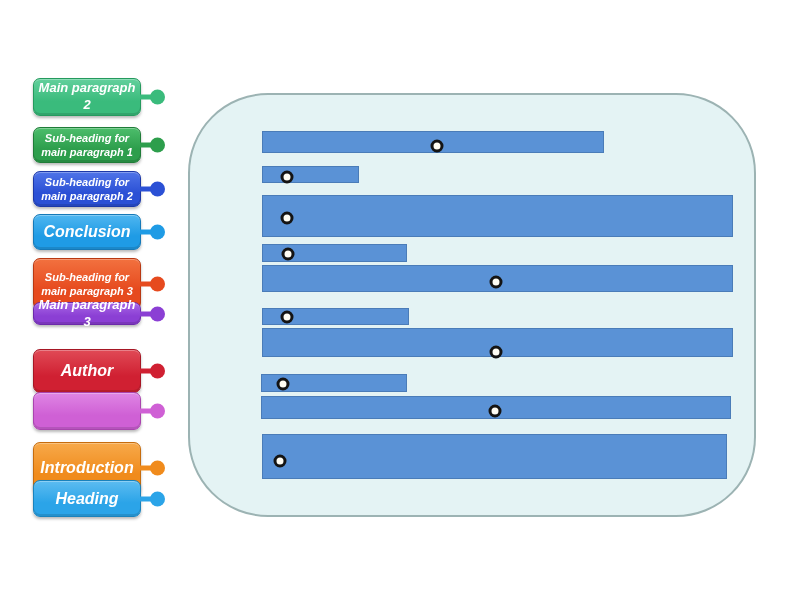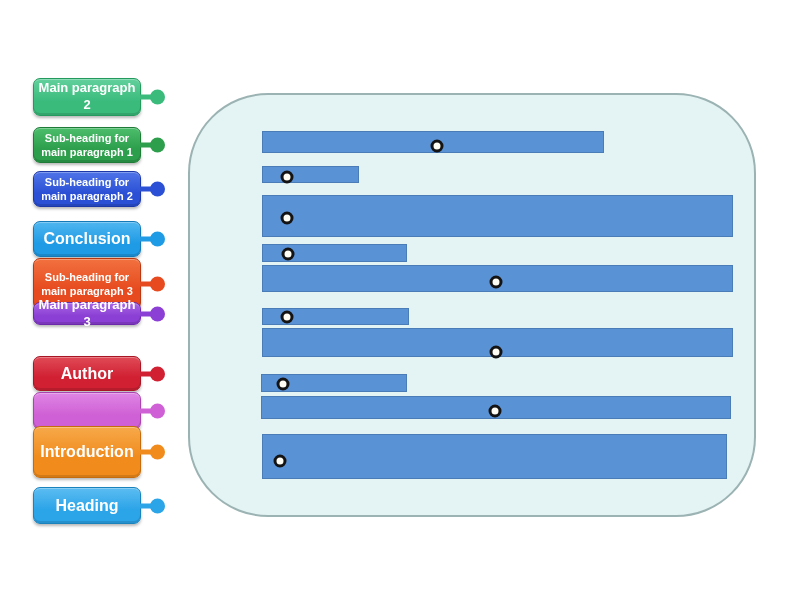--- a/index.html
+++ b/index.html
@@ -48,22 +48,23 @@
     font-weight: 700;
     text-align: center;
     display: flex;
     align-items: center;
     justify-content: center;
     box-shadow: 0 2px 3px rgba(0,0,0,0.28),
                 inset 0 1px 0 rgba(255,255,255,0.30),
                 inset 0 -2px 0 rgba(0,0,0,0.12);
     cursor: pointer;
     user-select: none;
+    font-style: italic;
   }
-  .chip--lg { font-size: 16px; line-height: 1.1; margin-top: 7px; }
+  .chip--lg { font-size: 16px; line-height: 1.1; }
   .chip--md { font-size: 13px; line-height: 1.3; }
   .chip--sm { font-size: 11px; line-height: 1.28; }
   .chip .label-text { display: block; padding: 0 2px; }
 
   .chip .stem {
     position: absolute;
     left: 100%;
     top: 50%;
     transform: translateY(-50%);
     width: 13px; height: 5px;
@@ -130,30 +131,30 @@
       <div class="chip chip--sm" style="--c: #e64a1e; --c-dark: #b83812; --c-light: #f2713f; top: 258px; height: 52px; align-items: center;">
     <span class="label-text">Sub-heading for main paragraph 3</span>
     <span class="stem"></span>
     <span class="dot"></span>
   </div>
       <div class="chip chip--md" style="--c: #8b3fd4; --c-dark: #6c2aaa; --c-light: #a866e6; top: 302px; height: 23px;">
     <span class="label-text">Main paragraph 3</span>
     <span class="stem"></span>
     <span class="dot"></span>
   </div>
-      <div class="chip chip--lg" style="--c: #d02032; --c-dark: #a61624; --c-light: #e04a56; top: 349px; height: 35px;">
+      <div class="chip chip--lg" style="--c: #d02032; --c-dark: #a61624; --c-light: #e04a56; top: 349px; height: 44px;">
     <span class="label-text">Author</span>
     <span class="stem"></span>
     <span class="dot"></span>
   </div>
       <div class="chip chip--md" style="--c: #cf60d5; --c-dark: #a944ae; --c-light: #df85e4; top: 392px; height: 38px;">
     <span class="stem"></span>
     <span class="dot"></span>
   </div>
-      <div class="chip chip--lg" style="--c: #f08b1c; --c-dark: #c66c0d; --c-light: #f7a94a; top: 419px; height: 52px;">
+      <div class="chip chip--lg" style="--c: #f08b1c; --c-dark: #c66c0d; --c-light: #f7a94a; top: 442px; height: 52px;">
     <span class="label-text">Introduction</span>
     <span class="stem"></span>
     <span class="dot"></span>
   </div>
       <div class="chip chip--lg" style="--c: #2ba4e8; --c-dark: #1a82bc; --c-light: #5cbcf1; top: 480px; height: 37px; text-align: center;">
     <span class="label-text">Heading</span>
     <span class="stem"></span>
     <span class="dot"></span>
   </div>
     </div>

